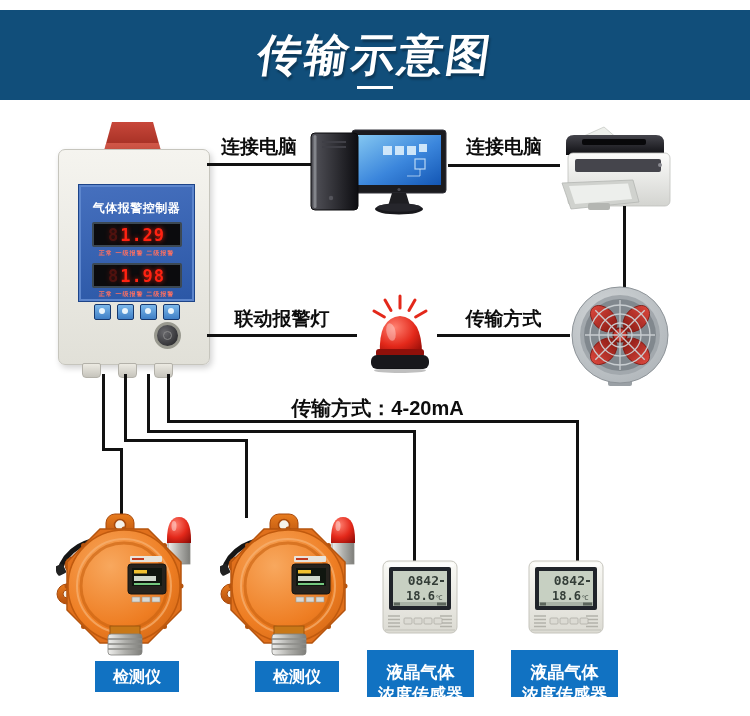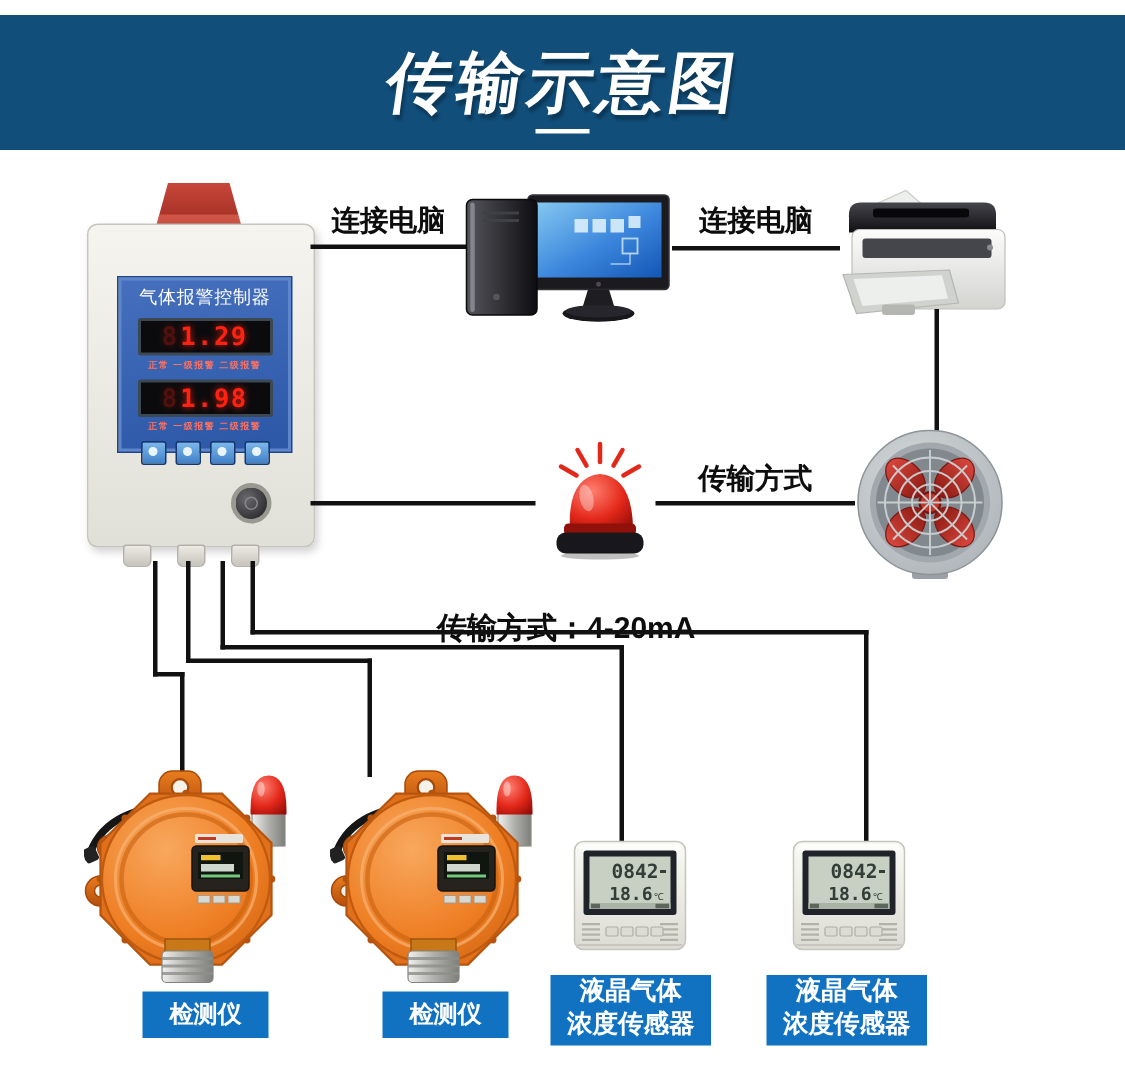--- a/index.html
+++ b/index.html
@@ -10,36 +10,36 @@
   .title{position:absolute;left:0;top:16px;width:100%;text-align:center;font-size:44px;
          font-weight:bold;color:#fff;letter-spacing:3px;}
   .title span{display:inline-block;transform:skewX(-8deg);text-shadow:2px 3px 2px rgba(0,0,0,.28);}
   .title-underline{position:absolute;left:50%;margin-left:-18px;top:76px;width:36px;height:3px;background:#fff;}
   
   .line{position:absolute;background:#111;}
   .conn-label{position:absolute;font-size:19px;font-weight:bold;text-align:center;color:#0d0d0d;}
   .trans-label{position:absolute;font-size:20px;font-weight:bold;text-align:center;color:#0d0d0d;}
   .dev-label{position:absolute;background:#1172c2;color:#fff;font-weight:bold;text-align:center;}
   .det-label{font-size:16px;line-height:31px;}
-  .lcd-label{font-size:17px;line-height:22px;padding-top:0;box-sizing:border-box;}
+  .lcd-label{font-size:17px;line-height:22px;padding-top:12px;box-sizing:border-box;}
   .lcd-label span{display:block;}
   .svgdev{position:absolute;}
   
   .controller{position:absolute;left:58px;top:120px;width:150px;height:260px;}
   .ctl-beacon{position:absolute;left:46px;top:2px;width:57px;height:29px;
               background:linear-gradient(#c8473a,#9e2b20);
               clip-path:polygon(14% 0,86% 0,100% 100%,0 100%);}
   .ctl-beacon i{position:absolute;left:0;bottom:2px;width:100%;height:6px;background:rgba(255,130,110,.45);}
   .ctl-body{position:absolute;left:0;top:29px;width:150px;height:214px;
             background:linear-gradient(#f5f4ef,#e1e0d8);border:1px solid #c6c5bd;border-radius:7px;
             box-shadow:2px 3px 6px rgba(0,0,0,.18);}
   .ctl-panel{position:absolute;left:20px;top:64px;width:117px;height:118px;
              background:linear-gradient(170deg,#4670be,#2b57a6);border:1px solid #1d4488;
              box-shadow:inset 0 0 0 2px #5d86cd;box-sizing:border-box;}
-  .panel-title{margin-top:5px;text-align:center;font-size:12px;font-weight:normal;color:#fff;letter-spacing:.5px;}
+  .panel-title{margin-top:15px;text-align:center;font-size:12px;font-weight:bold;color:#fff;letter-spacing:.5px;}
   .disp{width:90px;height:25px;margin:5px auto 0;background:#0b0b0d;border:2px solid #3c4852;border-radius:2px;
         display:flex;align-items:center;justify-content:center;box-sizing:border-box;
         font-family:"DejaVu Sans Mono",monospace;font-weight:bold;font-size:17px;color:#ff2212;
         text-shadow:0 0 5px rgba(255,40,16,.85);letter-spacing:1px;}
   .ghost{opacity:.28;margin-right:1px;}
   .inds{margin-top:2px;text-align:center;font-size:6px;font-weight:bold;color:#ff7060;letter-spacing:1px;}
   .btnrow{margin-top:5px;display:flex;justify-content:center;gap:6px;}
   .pbtn{width:15px;height:14px;background:linear-gradient(#7db8ea,#3f7fc6);border:1px solid #16386e;
         border-radius:2px;position:relative;}
   .pbtn span{position:absolute;left:4px;top:3px;width:6px;height:6px;background:#eaf4fb;border-radius:50%;}
@@ -190,20 +190,21 @@
     <rect x="10" y="31" width="102" height="53" rx="5" fill="url(#gradPrinterBody)" stroke="#bfc0bc" stroke-width=".8"></rect>
     <rect x="17" y="37" width="86" height="13" rx="2" fill="#45454c"></rect>
     <polygon points="4,61 75,58 81,80 13,87" fill="#d0d2ce" stroke="#b4b6b2" stroke-width=".8"></polygon>
     <polygon points="11,64 70,61.5 74,77 17,82" fill="#edefec"></polygon>
     <rect x="30" y="81" width="22" height="7" rx="2" fill="#b4b6b2"></rect>
     <circle cx="102" cy="43" r="2" fill="#8a8a90"></circle>
   </svg>
   <div class="line" style="left:623px;top:206px;width:3px;height:82px"></div>
 
   <div class="line" style="left:207px;top:334px;width:150px;height:3px"></div>
+  <div class="conn-label" style="left:207px;top:306px;width:150px">联动报警灯</div>
   <div class="line" style="left:437px;top:334px;width:133px;height:3px"></div>
   <div class="conn-label" style="left:437px;top:306px;width:133px">传输方式</div>
 
   <svg class="svgdev" style="left:356px;top:292px" width="88" height="84" viewBox="0 0 88 84">
     <g stroke="#e3281a" stroke-width="3" stroke-linecap="round">
       <path d="M28.4,25 L18,19"></path>
         <path d="M35,18.4 L29,8"></path>
         <path d="M44,16 L44,4"></path>
       <path d="M53,18.4 L59,8"></path>
         <path d="M59.6,25 L70,19"></path>
@@ -244,21 +245,21 @@
         <line x1="50" y1="50" x2="74.7" y2="74.7"></line>
       <line x1="50" y1="50" x2="50" y2="85"></line>
         <line x1="50" y1="50" x2="25.3" y2="74.7"></line>
       <line x1="50" y1="50" x2="15" y2="50"></line>
         <line x1="50" y1="50" x2="25.3" y2="25.3"></line>
       <line x1="50" y1="50" x2="50" y2="15"></line>
         <line x1="50" y1="50" x2="74.7" y2="25.3"></line>
     </g>
   </svg>
 
-  <div class="trans-label" style="left:270px;top:405px;width:215px">传输方式：4-20mA</div>
+  <div class="trans-label" style="left:270px;top:395px;width:215px">传输方式：4-20mA</div>
 
   <div class="line" style="left:102px;top:374px;width:3px;height:77px"></div>
   <div class="line" style="left:102px;top:448px;width:21px;height:3px"></div>
   <div class="line" style="left:120px;top:448px;width:3px;height:70px"></div>
   <div class="line" style="left:124px;top:374px;width:3px;height:68px"></div>
   <div class="line" style="left:124px;top:439px;width:124px;height:3px"></div>
   <div class="line" style="left:245px;top:439px;width:3px;height:79px"></div>
   <div class="line" style="left:147px;top:374px;width:3px;height:59px"></div>
   <div class="line" style="left:147px;top:430px;width:269px;height:3px"></div>
   <div class="line" style="left:413px;top:430px;width:3px;height:132px"></div>

